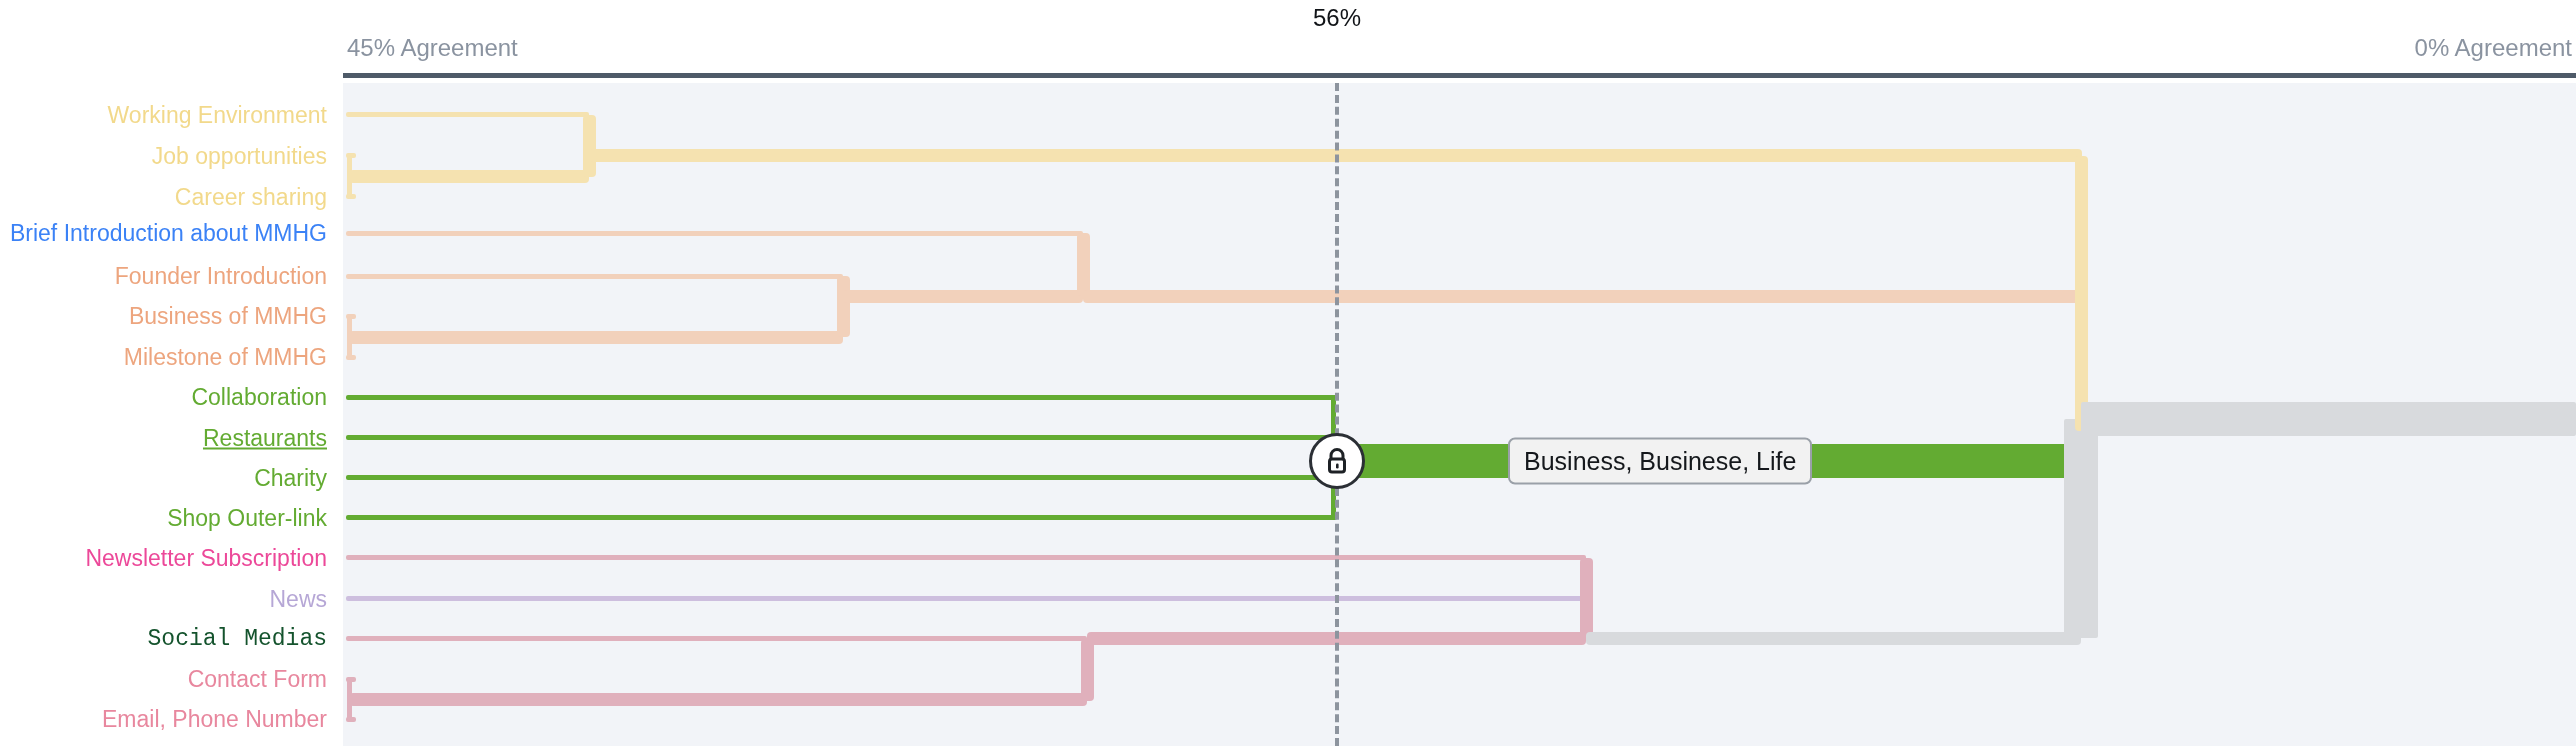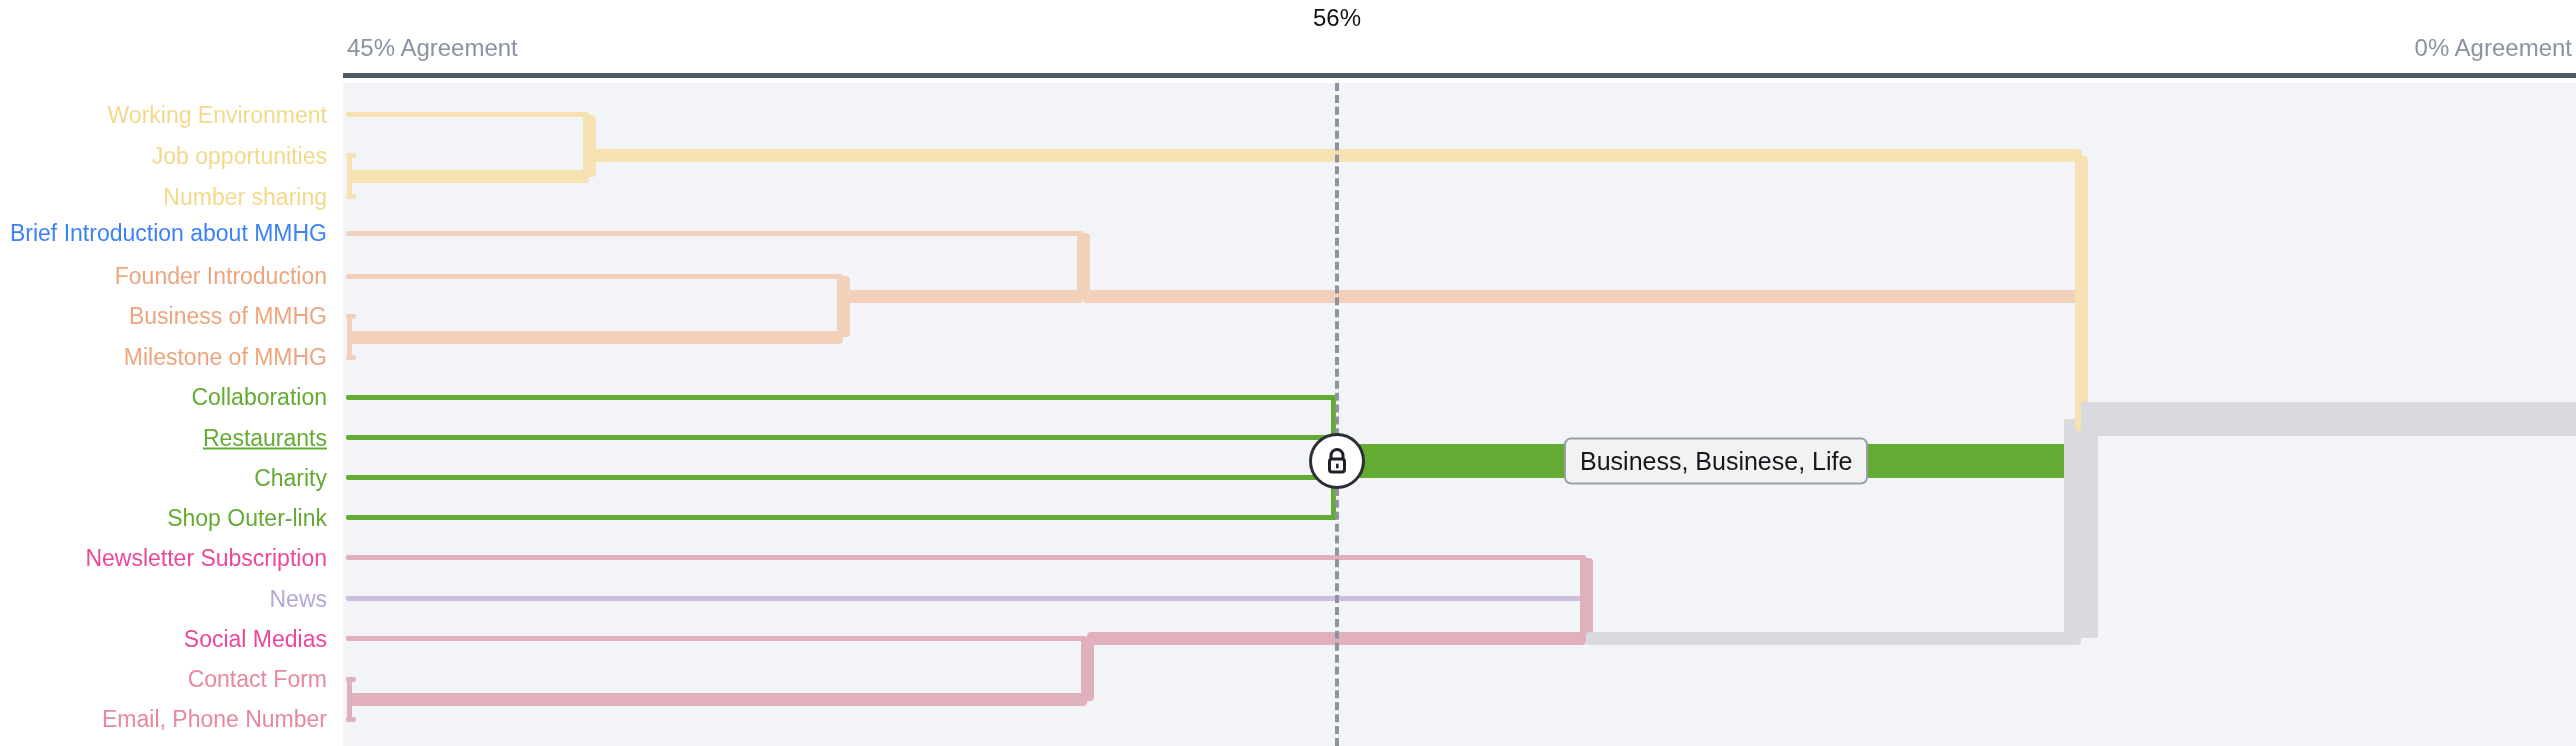--- a/index.html
+++ b/index.html
@@ -182,35 +182,35 @@
   <div class="cut-line" id="cut-line" style="left: 1335px; border-left-color: rgb(141, 148, 158);"></div>
 
   <div class="lock-badge" id="lock-badge" style="left: 1337px; top: 461px; border-color: rgb(43, 47, 53);">
     <svg width="26" height="28" viewBox="0 0 26 28" aria-hidden="true">
       <path d="M7 12 V8.5 a6 6 0 0 1 12 0 V12" fill="none" stroke="#1d2125" stroke-width="3"></path>
       <rect x="5.5" y="12" width="15" height="13" rx="2.5" fill="none" stroke="#1d2125" stroke-width="3"></rect>
       <rect x="12" y="16.5" width="2.6" height="5" rx="1.2" fill="#1d2125"></rect>
     </svg>
   </div>
 
-  <div class="tooltip" id="cluster-tooltip" style="left: 1564px; top: 461px; background: rgb(242, 242, 242); border-color: rgb(154, 160, 168);">Business, Businese, Life</div>
+  <div class="tooltip" id="cluster-tooltip" style="left: 1508px; top: 461px; background: rgb(242, 242, 242); border-color: rgb(154, 160, 168);">Business, Businese, Life</div>
 
   <div class="labels-col" id="labels-col">
       <div class="leaf-label" style="top: 115px; color: rgb(242, 217, 139);">Working Environment</div>
       <div class="leaf-label" style="top: 156px; color: rgb(242, 217, 139);">Job opportunities</div>
-      <div class="leaf-label" style="top: 197px; color: rgb(242, 217, 139);">Number sharing</div>
+      <div class="leaf-label" style="top: 197px; color: rgb(242, 217, 139);">Career sharing</div>
       <div class="leaf-label" style="top: 233px; color: #3b82f6;">Brief Introduction about MMHG</div>
       <div class="leaf-label" style="top: 276px; color: rgb(237, 165, 126); text-align: center;">Founder Introduction</div>
       <div class="leaf-label" style="top: 316px; color: rgb(237, 165, 126);">Business of MMHG</div>
       <div class="leaf-label" style="top: 357px; color: rgb(237, 165, 126);">Milestone of MMHG</div>
       <div class="leaf-label" style="top: 397px; color: rgb(99, 171, 50);">Collaboration</div>
       <div class="leaf-label" style="top: 438px; color: rgb(99, 171, 50); text-decoration: underline;">Restaurants</div>
       <div class="leaf-label" style="top: 478px; color: rgb(99, 171, 50);">Charity</div>
       <div class="leaf-label" style="top: 518px; color: rgb(99, 171, 50);">Shop Outer-link</div>
       <div class="leaf-label" style="top: 558px; color: #ec4899;">Newsletter Subscription</div>
       <div class="leaf-label" style="top: 599px; color: rgb(182, 167, 214);">News</div>
-      <div class="leaf-label" style="top: 639px; color: #ec4899;">Social Medias</div>
+      <div class="leaf-label" style="top: 639px; color: #14532d; font-family: Liberation Mono, monospace;">Social Medias</div>
       <div class="leaf-label" style="top: 679px; color: rgb(232, 135, 158);">Contact Form</div>
       <div class="leaf-label" style="top: 719px; color: rgb(232, 135, 158);">Email, Phone Number</div>
     </div>
 
 </div>
 
 
 </body></html>

